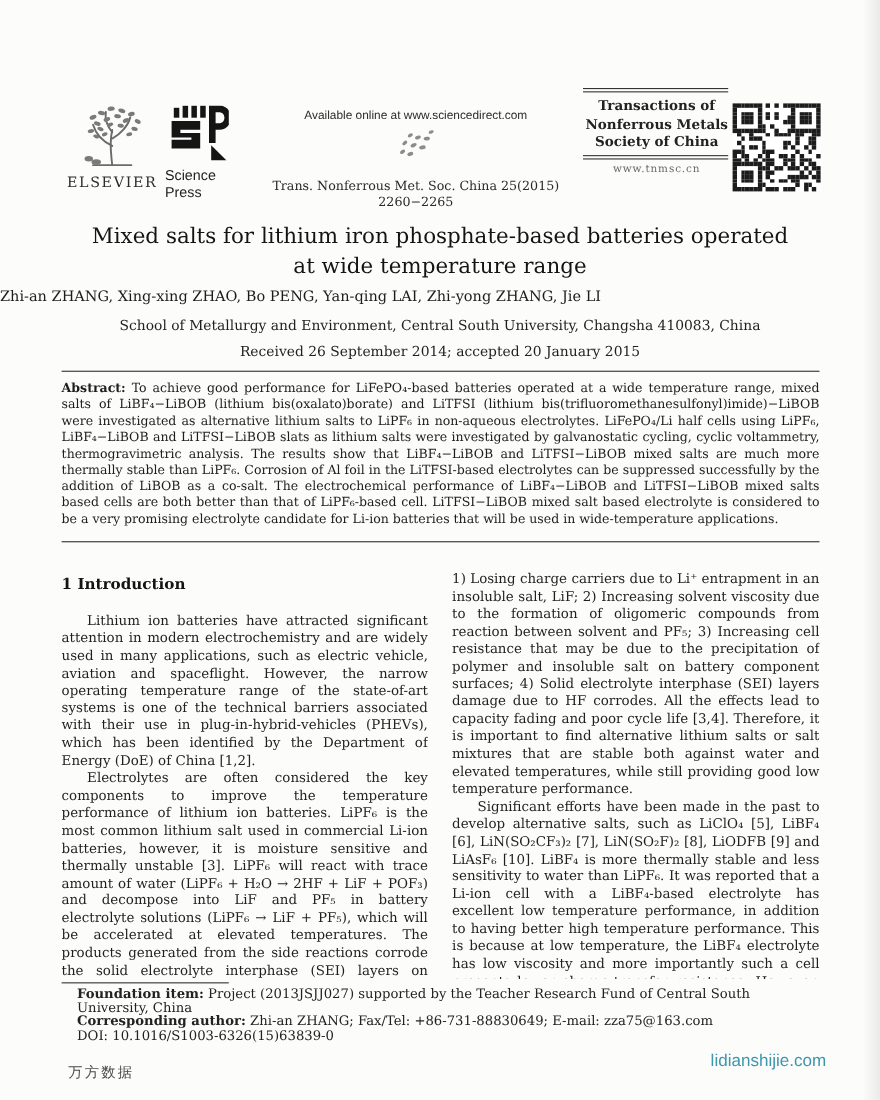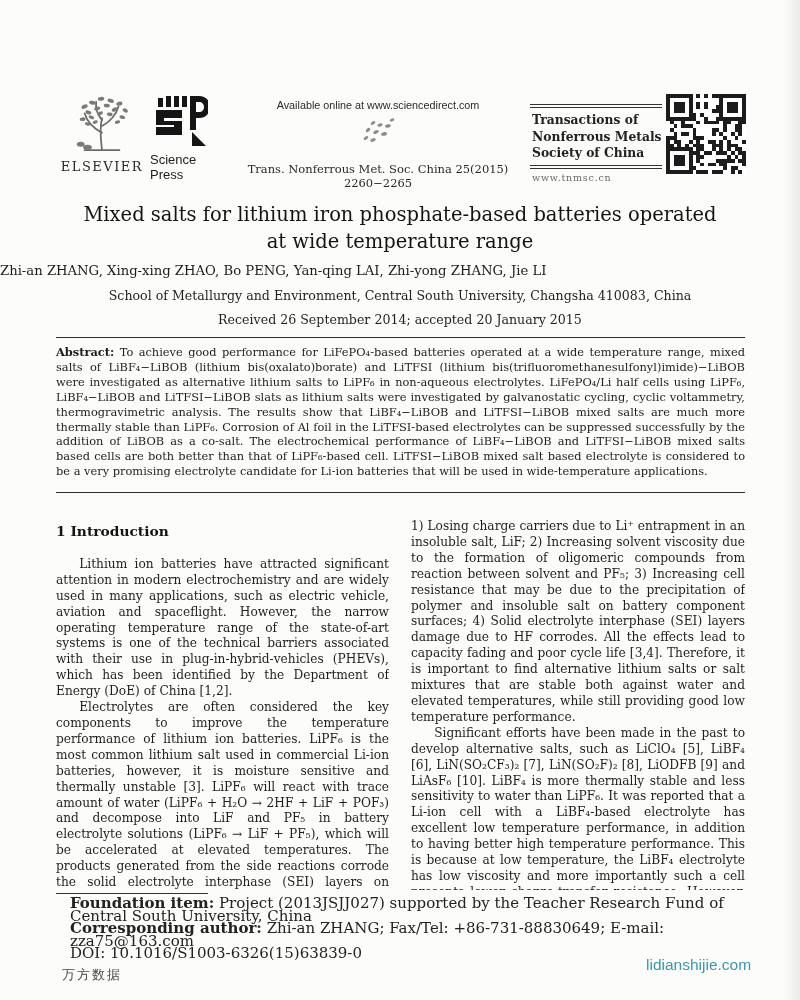--- a/index.html
+++ b/index.html
@@ -19,21 +19,21 @@
   
   .elsevier { left:60px; top:94px; width:84px; text-align:center; }
   .elsevier-label { font-size:13px; letter-spacing:1.5px; color:#2b2b2b; margin-top:1px; }
   .sp-logo { left:150px; top:96px; width:70px; }
   .sp-label { font-family:"Liberation Sans","DejaVu Sans",sans-serif; font-size:13px; line-height:15px; color:#222; margin-top:2px; }
   .center-block { left:232px; top:99px; width:292px; text-align:center; }
   .available { font-family:"Liberation Sans","DejaVu Sans",sans-serif; font-size:10.8px; color:#2a2a2a; }
   .sd-row { margin-top:6px; display:flex; align-items:center; justify-content:center; gap:6px; }
   .sd-name { font-family:"Liberation Sans","DejaVu Sans",sans-serif; font-size:23px; letter-spacing:-0.4px; color:#3a3a3a; }
   .citation { font-size:11.5px; color:#2a2a2a; margin-top:13px; }
-  .jbox { left:530px; top:104px; width:132px; }
+  .jbox { left:530px; top:80px; width:132px;text-align:center; }
   .jbox .dbl { height:4px; border-top:1.4px solid #333; border-bottom:1px solid #333; }
   .jbox-text { font-weight:bold; font-size:12.3px; line-height:16.5px; color:#222; padding:4px 0 3px 2px; }
   .jbox-site { font-size:9.5px; color:#6a6a6a; letter-spacing:0.8px; padding:3px 0 0 2px; }
   .qr { left:666px; top:94px; width:80px; height:80px; background:#fff; position:absolute; }
   .qr .cell { position:absolute; background:#1c1c1c; }
 
   
   .title { left:0; top:201px; width:100%; text-align:center; font-size:19.5px; line-height:27px; color:#141414; }
   .authors { left:0; top:263px; width:100%; font-size:13.2px; color:#1c1c1c; }
   .affil { left:0; top:288px; width:100%; text-align:center; font-size:12.6px; }
@@ -49,21 +49,21 @@
 
   
   .col { font-size:12.2px; line-height:15.9px; text-align:justify; overflow:hidden; }
   .col-left  { left:56px;  top:524px; width:333px; height:366px; }
   .col-right { left:411px; top:519px; width:334px; height:371px; }
   .sec-head { font-size:13.8px; font-weight:bold; color:#141414; margin-bottom:17px; }
   .col p.ind { text-indent:1.9em; }
 
   
   .fn-rule { left:56px; top:893px; width:152px; height:1px; background:#333; }
-  .footnote { left:70px; top:897px; width:660px; font-size:15px; line-height:12.6px; color:#222; }
+  .footnote { left:70px; top:897px; width:660px; font-size:12px; line-height:12.6px; color:#222; }
 
   
   .wm-left { left:62px; top:966px; font-size:13px; color:#4a4a4a; letter-spacing:2px; }
   .wm-right { left:646px; top:956px; font-family:"Liberation Sans","DejaVu Sans",sans-serif; font-size:15.5px; }
 </style>
 </head>
 <body>
 
 <div class="page">
 

